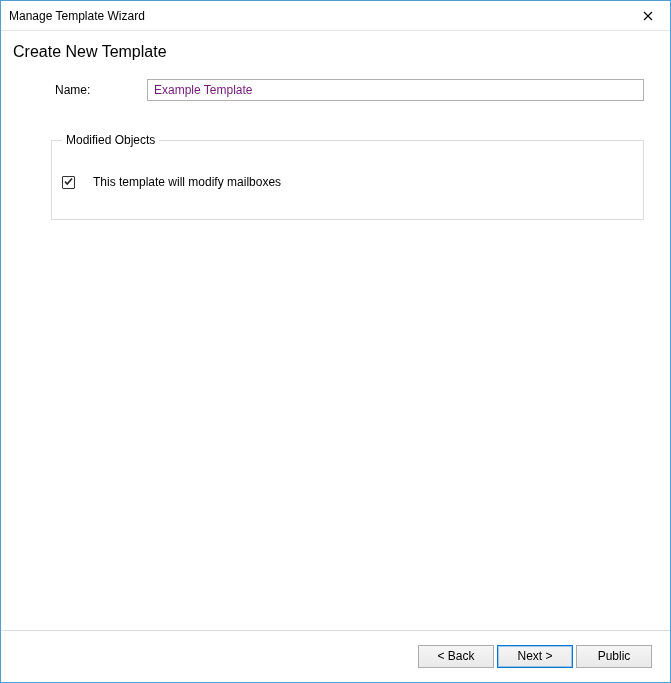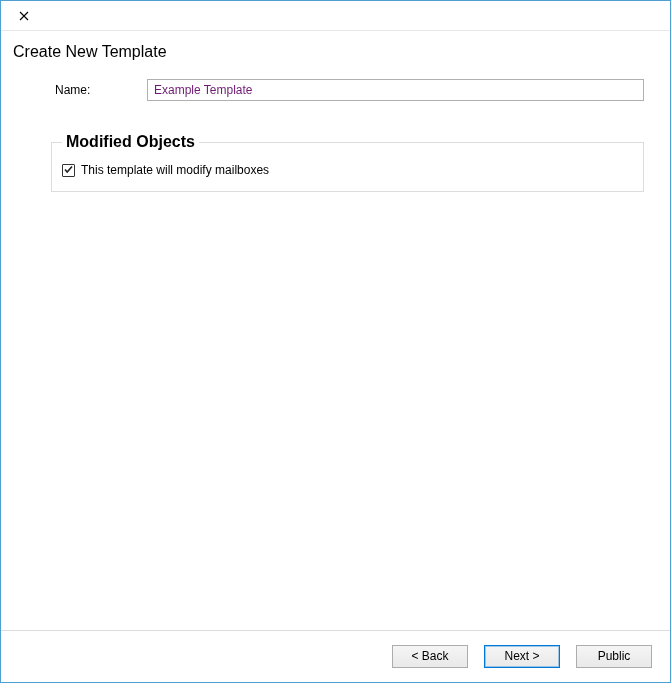--- a/index.html
+++ b/index.html
@@ -84,29 +84,29 @@
       outline: none;
     }
     .fieldset {
       margin-left: 24px;
       margin-right: 0;
       border: 1px solid #dcdcdc;
       padding: 8px 10px 10px 10px;
       margin-top: 6px;
     }
     .fieldset-legend {
-      font-size: 16px;
+      font-size: 12px;
       color: #000;
       padding: 0 4px;
-      font-weight: bold;
     }
     .check-row {
       display: flex;
       align-items: center;
-      margin: 4px 0;
+      margin: 20px 0;
+      gap: 12px;
     }
     .checkbox {
       width: 13px;
       height: 13px;
       border: 1px solid #333;
       border-radius: 1px;
       display: inline-flex;
       align-items: center;
       justify-content: center;
       margin-right: 6px;
@@ -120,21 +120,21 @@
       font-size: 12px;
       color: #000;
     }
     .footer {
       height: 52px;
       border-top: 1px solid #dcdcdc;
       display: flex;
       align-items: center;
       justify-content: flex-end;
       padding-right: 18px;
-      gap: 16px;
+      gap: 3px;
     }
     .btn {
       min-width: 76px;
       height: 23px;
       font-size: 12px;
       color: #000;
       background: linear-gradient(#f5f5f5, #e9e9e9);
       border: 1px solid #acacac;
       padding: 0 10px;
       text-align: center;
@@ -146,20 +146,21 @@
       box-shadow: inset 0 0 0 1px rgba(0,120,215,0.35);
       text-align: center;
     }
   </style>
 </head>
 <body>
 
 <div class="window">
 
   <div class="titlebar">
+    <span class="titlebar-title">Manage Template Wizard</span>
     <div class="close-btn">
       <span>
         <svg viewBox="0 0 10 10">
             <path d="M1 1 L9 9 M9 1 L1 9" stroke="#000" stroke-width="1.1" fill="none"></path>
           </svg>
       </span>
     </div>
   </div>
 
   <div class="subtitle">Create New Template</div>

